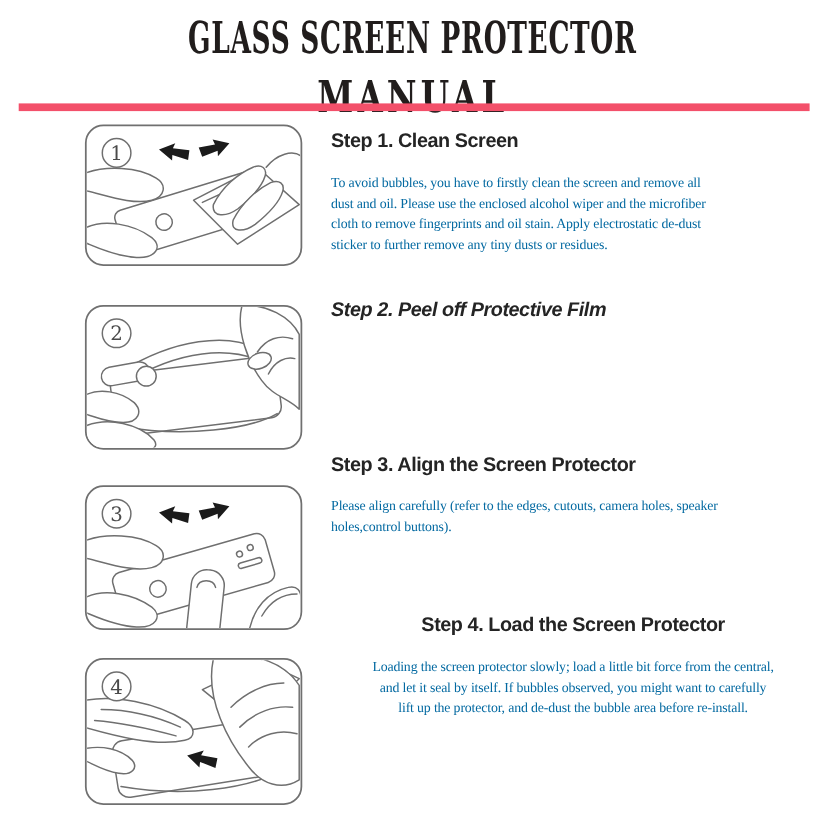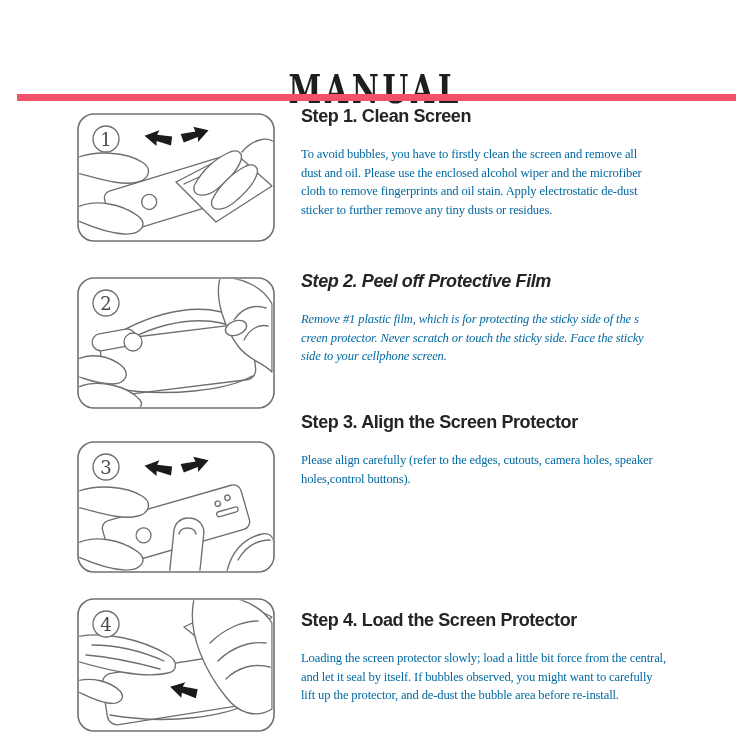--- a/index.html
+++ b/index.html
@@ -15,39 +15,42 @@
   .t2{top:69px;font-size:40px;}
   .t2 .inner{transform:scaleX(0.74);letter-spacing:5px;}
 
   .divider{position:absolute;top:94px;left:17px;width:719px;height:7px;background:#F3506A;}
 
   
   .illus{position:absolute;left:76px;}
   .i1{top:112px;} .i2{top:276px;} .i3{top:440px;} .i4{top:597px;}
 
   .stext{position:absolute;left:301px;width:440px;}
-  .s1{top:104px;} .s2{top:269px;font-style:italic;} .s3{top:410px;} .s4{top:608px;}
+  .s1{top:116px;} .s2{top:269px;font-style:italic;} .s3{top:410px;} .s4{top:556px;text-align:center;}
 
   .stext h2{margin:0 0 17px 0;font-family:"Liberation Sans",sans-serif;font-weight:bold;
             font-size:18px;line-height:24px;letter-spacing:-0.4px;color:#242424;}
   .stext p{margin:0;font-family:"Liberation Serif",serif;font-size:12.6px;line-height:18.6px;
            letter-spacing:-0.15px;color:#0369a1;white-space:pre-line;}
 
   
   svg .ln{fill:none;stroke:#6f6f6f;stroke-width:1.35;stroke-linecap:round;stroke-linejoin:round;}
   svg .wh{fill:#ffffff;stroke:#6f6f6f;stroke-width:1.35;stroke-linecap:round;stroke-linejoin:round;}
   svg .frame{fill:#ffffff;stroke:#707070;stroke-width:1.6;}
   svg .arrow{fill:#1b1b1b;stroke:none;}
   svg .num{font-family:"DejaVu Serif",serif;font-size:18px;fill:#4a4a4a;text-anchor:middle;}
 </style>
 </head>
 <body>
 
 <div class="page">
 
+  <div class="title-line t1">
+    <span class="inner">GLASS SCREEN PROTECTOR</span>
+  </div>
   <div class="title-line t2">
     <span class="inner">MANUAL</span>
   </div>
   <div class="divider" style="background: rgb(243, 80, 106);"></div>
 
   <svg class="illus i1" width="200" height="131" viewBox="0 0 200 131">
     <defs>
         <clipPath id="clip1">
           <rect x="3.2" y="3.2" width="193.6" height="124.6" rx="14"></rect>
         </clipPath>
@@ -181,23 +184,20 @@
 
   <div class="stext s1">
     <h2>Step 1. Clean Screen</h2>
     <p>To avoid bubbles, you have to firstly clean the screen and remove all
 dust and oil. Please use the enclosed alcohol wiper and the microfiber
 cloth to remove fingerprints and oil stain. Apply electrostatic de-dust
 sticker to further remove any tiny dusts or residues.</p>
   </div>
   <div class="stext s2">
     <h2>Step 2. Peel off Protective Film</h2>
-    <p>Remove #1 plastic film, which is for protecting the sticky side of the s
-creen protector. Never scratch or touch the sticky side. Face the sticky
-side to your cellphone screen.</p>
   </div>
   <div class="stext s3">
     <h2>Step 3. Align the Screen Protector</h2>
     <p>Please align carefully (refer to the edges, cutouts, camera holes, speaker
 holes,control buttons).</p>
   </div>
   <div class="stext s4">
     <h2>Step 4. Load the Screen Protector</h2>
     <p>Loading the screen protector slowly; load a little bit force from the central,
 and let it seal by itself. If bubbles observed, you might want to carefully

